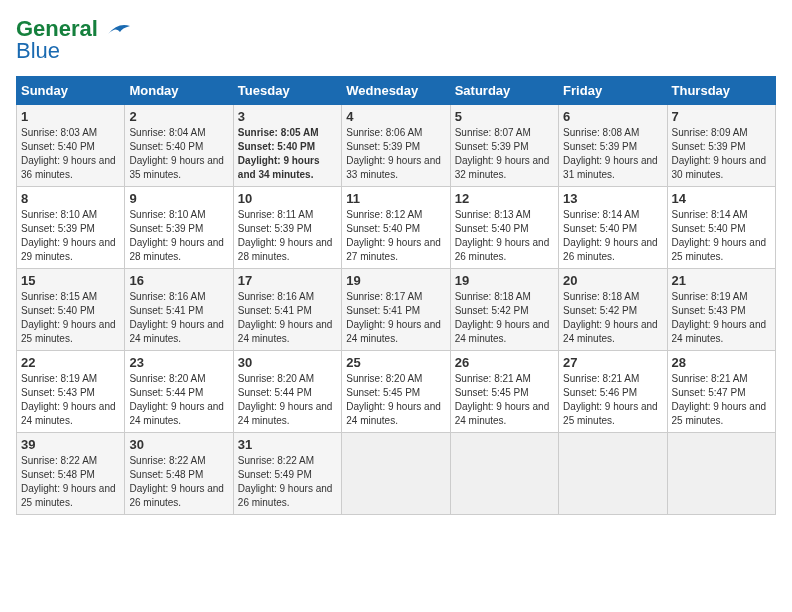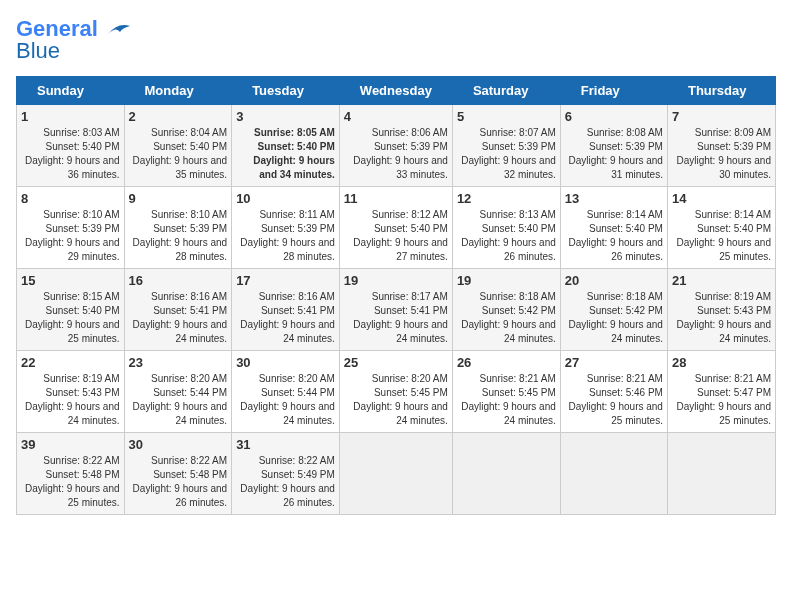--- a/index.html
+++ b/index.html
@@ -35,21 +35,21 @@
       font-weight: normal;
     }
     .calendar {
       width: 100%;
       border-collapse: collapse;
       font-size: 11px;
     }
     .calendar thead th {
       background: #1a6ab1;
       color: #fff;
-      padding: 6px 20px;
+      padding: 6px 4px;
       font-size: 13px;
       font-weight: bold;
       text-align: left;
       border: 1px solid #1a6ab1;
     }
     .calendar tbody td {
       border: 1px solid #ccc;
       vertical-align: top;
       padding: 4px;
       width: calc(100% / 7);
@@ -66,33 +66,32 @@
     .day-num {
       font-size: 13px;
       font-weight: bold;
       display: block;
       margin-bottom: 2px;
     }
     .day-info {
       font-size: 10px;
       line-height: 1.4;
       color: #333;
-      text-align: right;
     }
     .empty-cell {
       background: #f0f0f0 !important;
     }
   </style>
 </head>
 <body>
 
 <div class="header">
   <div class="logo">
     <div style="display:flex;align-items:center;">
-      <span style="font-size:22px;font-weight:bold;color:#3b82f6;">General</span>
+      <span style="font-size:22px;font-weight:bold;color:#15803d;">General</span>
       <svg width="32" height="22" viewBox="0 0 32 22" style="margin-left:2px;">
         <path d="M8 16 Q18 4 30 8 Q22 10 20 14 Q16 8 8 16Z" fill="#1a6ab1"></path>
       </svg>
     </div>
     <span style="font-size:22px;font-weight:normal;color:#1a6ab1;margin-top:-4px;">Blue</span>
   </div>
   <div class="title-block">
     <h1></h1>
     <h2></h2>
   </div>

